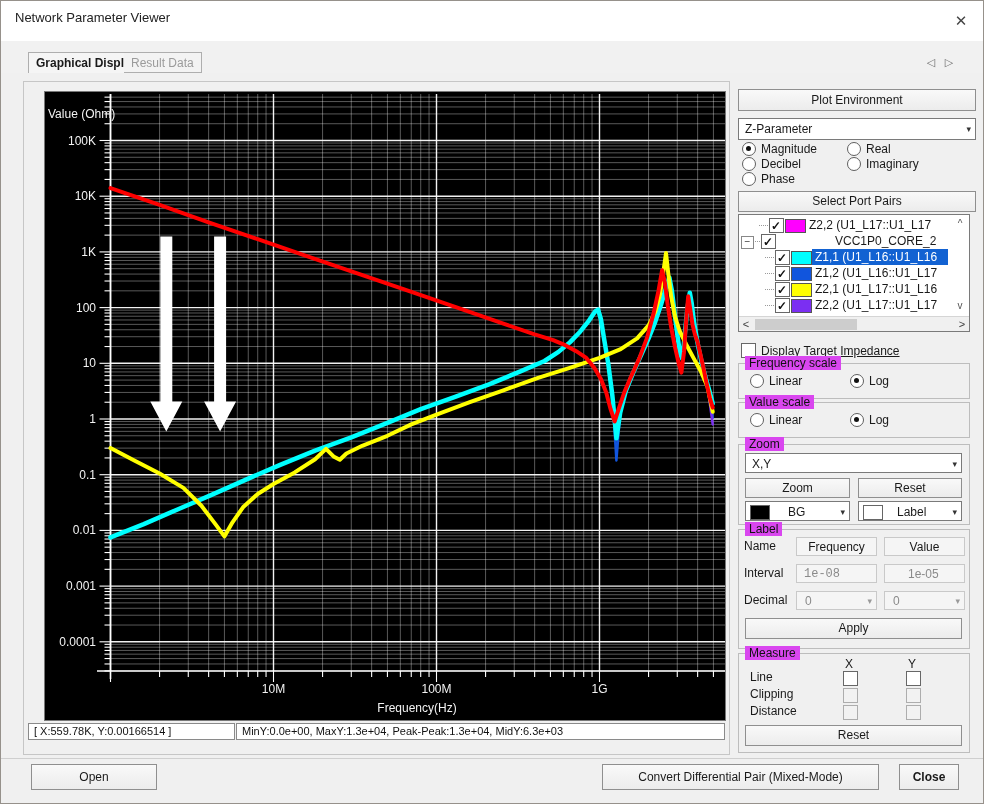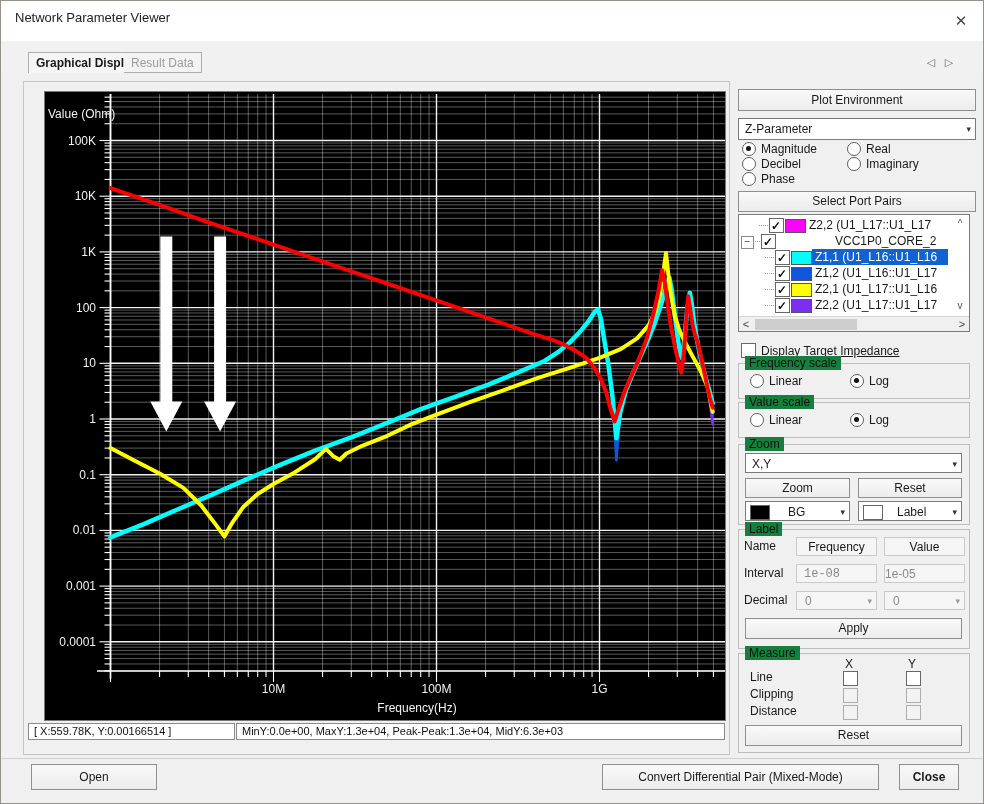--- a/index.html
+++ b/index.html
@@ -20,21 +20,21 @@
   
   .plot-panel{left:22px;top:80px;width:707px;height:674px;border:1px solid #c6c6c6;background:#f0f0f0;}
   .plot-black{left:20px;top:9px;width:682px;height:630px;border:1px solid #787878;background:#000;}
   .status-field{top:641px;height:17px;border:1px solid #8a8a8a;background:#ffffff;font-size:11px;line-height:15px;padding-left:5px;white-space:nowrap;overflow:hidden;color:#111;}
   
   .btn{background:linear-gradient(#f9f9f9,#ececec);border:1px solid #8f8f8f;text-align:center;cursor:pointer;}
   .combo{background:#fff;border:1px solid #7a7a7a;cursor:pointer;}
   .combo .val{position:absolute;left:6px;top:0;line-height:20px;}
   .combo .arr{position:absolute;right:4px;top:0;line-height:20px;font-size:9px;color:#333;}
   .group{border:1px solid #bdbdbd;}
-  .legend{position:absolute;top:-8px;left:6px;background:#15803d;padding:0 4px;font-size:12px;color:#111;}
+  .legend{position:absolute;top:-8px;left:6px;background:#d946ef;padding:0 4px;font-size:12px;color:#111;}
   .radio{width:12px;height:12px;border:1px solid #5f5f5f;border-radius:50%;background:#fff;position:relative;flex:none;}
   .radio.sel:after{content:"";position:absolute;left:3px;top:3px;width:5px;height:5px;border-radius:50%;background:#111;}
   .cb{width:13px;height:13px;border:1px solid #676767;background:#fff;position:relative;flex:none;}
   .cb.checked:after{content:"✓";position:absolute;left:1px;top:-1px;font-size:12px;font-weight:bold;color:#111;}
   .cb.disabled{border-color:#adadad;background:#f2f2f2;}
   .opt{display:flex;align-items:center;gap:5px;}
   .field{border:1px solid #c9c9c9;background:#f5f5f5;text-align:center;line-height:18px;}
   .field.gray{color:#8a8a8a;}
   .dcombo{border:1px solid #c9c9c9;background:#f5f5f5;color:#8a8a8a;}
   .dcombo .val{position:absolute;left:8px;line-height:18px;}
@@ -454,21 +454,21 @@
   </div>
 
   <div class="abs group" style="left:737px;top:528px;width:232px;height:120px;">
     <span class="legend">Label</span>
   </div>
   <div class="abs" style="left:743px;top:538px;">Name</div>
   <div class="abs field" style="left:795px;top:536px;width:81px;height:19px;">Frequency</div>
   <div class="abs field" style="left:883px;top:536px;width:81px;height:19px;">Value</div>
   <div class="abs" style="left:743px;top:565px;">Interval</div>
   <div class="abs field gray" style="left:795px;top:563px;width:81px;height:19px;text-align:left;padding-left:7px;font-family:Liberation Mono, monospace;">1e-08</div>
-  <div class="abs field gray" style="left:883px;top:563px;width:81px;height:19px;text-align:left;padding-left:0;">1e-05</div>
+  <div class="abs field gray" style="left:883px;top:563px;width:81px;height:19px;text-align:left;padding-left:23px;">1e-05</div>
   <div class="abs" style="left:743px;top:592px;">Decimal</div>
   <div class="abs dcombo" style="left:795px;top:590px;width:81px;height:19px;">
     <span class="val">0</span>
     <span class="arr">▾</span>
   </div>
   <div class="abs dcombo" style="left:883px;top:590px;width:81px;height:19px;">
     <span class="val">0</span>
     <span class="arr">▾</span>
   </div>
   <div class="abs btn" style="left:744px;top:617px;width:217px;height:21px;line-height:19px;">Apply</div>

